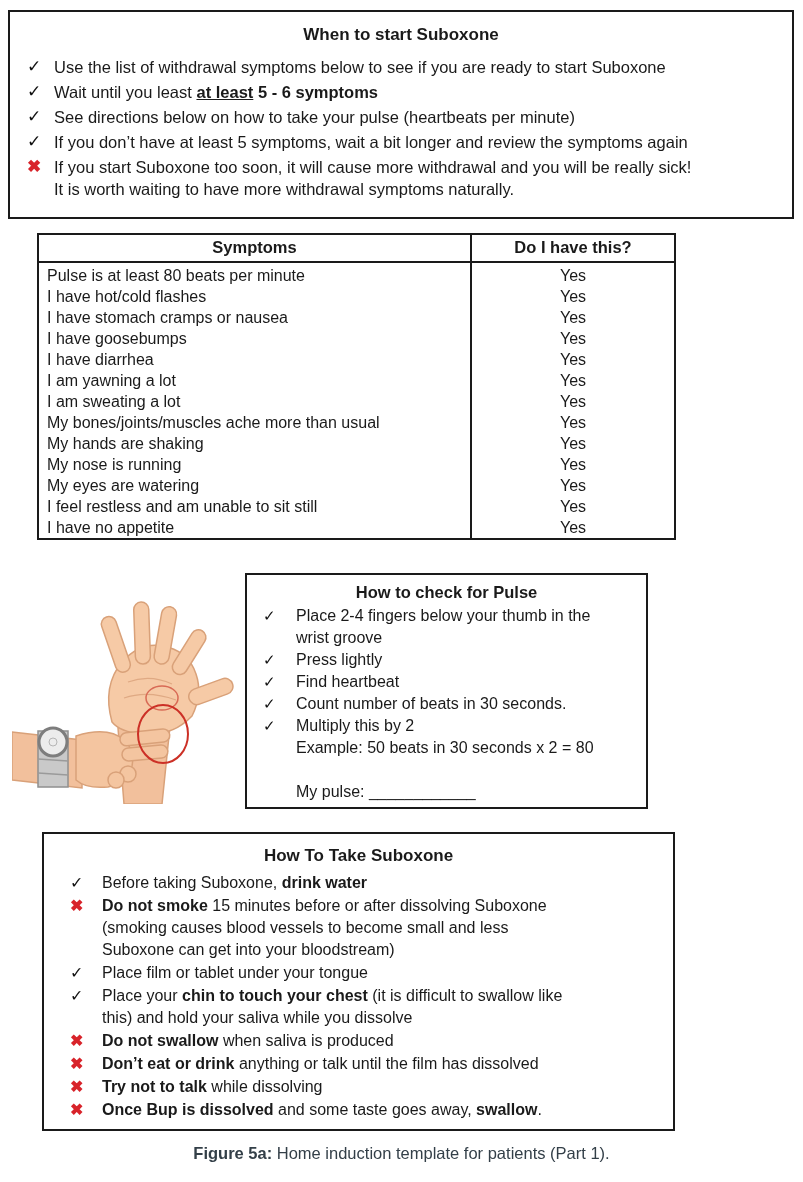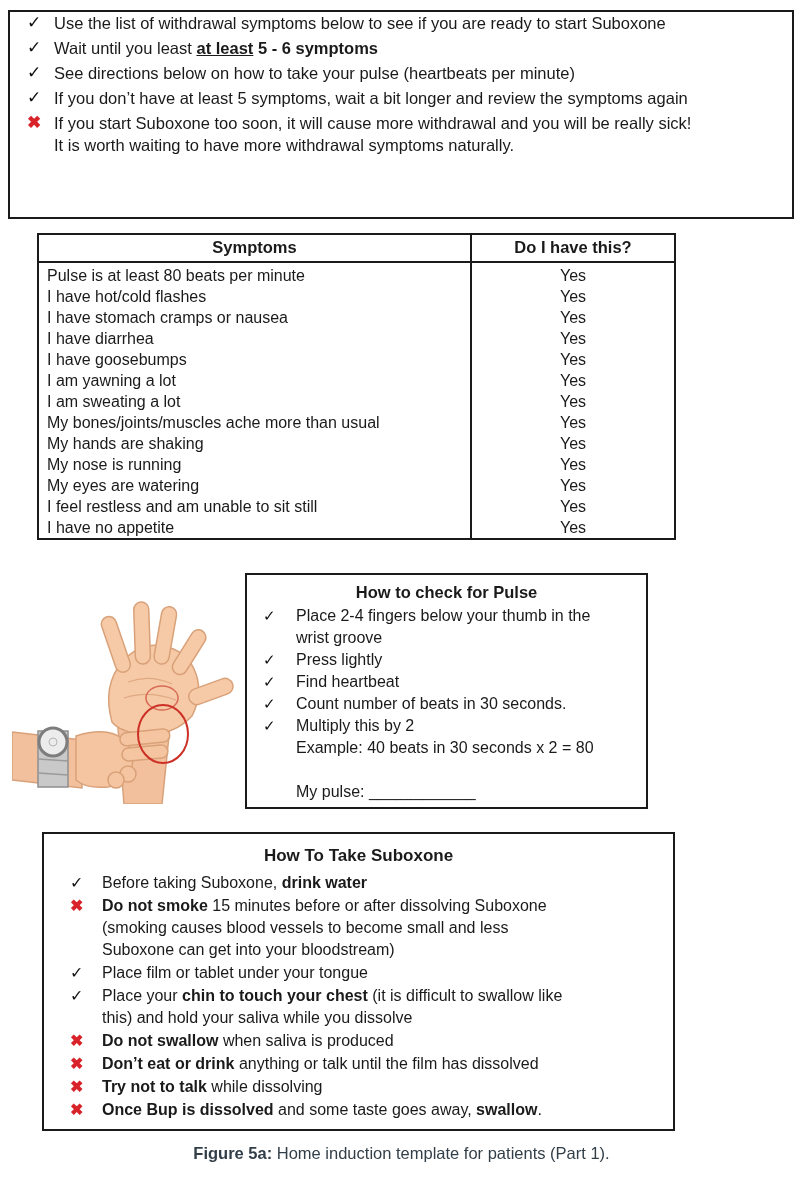--- a/index.html
+++ b/index.html
@@ -69,20 +69,21 @@
     font-size:16.5px;color:var(--caption);
   }
   .caption .cap-label{font-weight:bold;}
 </style>
 </head>
 <body>
 
 <div class="page">
 
   <div class="box when-box">
+    <div class="box-title">When to start Suboxone</div>
     <div class="bullets">
         <div class="bullet-row">
           <span class="marker check">✓</span>
           <span class="bullet-text"><span>Use the list of withdrawal symptoms below to see if you are ready to start Suboxone</span></span>
         </div>
         <div class="bullet-row">
           <span class="marker check">✓</span>
           <span class="bullet-text"><span>Wait until you least </span><b style="text-decoration: underline;">at least</b><b> 5 - 6 symptoms</b></span>
         </div>
         <div class="bullet-row">
@@ -114,25 +115,25 @@
         </tr>
         <tr>
           <td>I have hot/cold flashes</td>
           <td>Yes</td>
         </tr>
         <tr>
           <td>I have stomach cramps or nausea</td>
           <td>Yes</td>
         </tr>
         <tr>
+          <td>I have goosebumps</td>
+          <td>Yes</td>
+        </tr>
+        <tr>
           <td>I have diarrhea</td>
-          <td>Yes</td>
-        </tr>
-        <tr>
-          <td>I have goosebumps</td>
           <td>Yes</td>
         </tr>
         <tr>
           <td>I am yawning a lot</td>
           <td>Yes</td>
         </tr>
         <tr>
           <td>I am sweating a lot</td>
           <td>Yes</td>
         </tr>
@@ -229,21 +230,21 @@
         <div class="bullet-row">
           <span class="marker check">✓</span>
           <span class="bullet-text"><span>Find heartbeat</span></span>
         </div>
         <div class="bullet-row">
           <span class="marker check">✓</span>
           <span class="bullet-text"><span>Count number of beats in 30 seconds.</span></span>
         </div>
         <div class="bullet-row">
           <span class="marker check">✓</span>
-          <span class="bullet-text"><span>Multiply this by 2</span><br><span>Example: 40 beats in 30 seconds x 2 = 80</span></span>
+          <span class="bullet-text"><span>Multiply this by 2</span><br><span>Example: 50 beats in 30 seconds x 2 = 80</span></span>
         </div>
         <div class="bullet-row spacer">
           <span class="marker none"></span>
           <span class="bullet-text"><span>My pulse: ____________</span></span>
         </div>
       </div>
   </div>
 
   <div class="box take-box">
     <div class="box-title">How To Take Suboxone</div>

